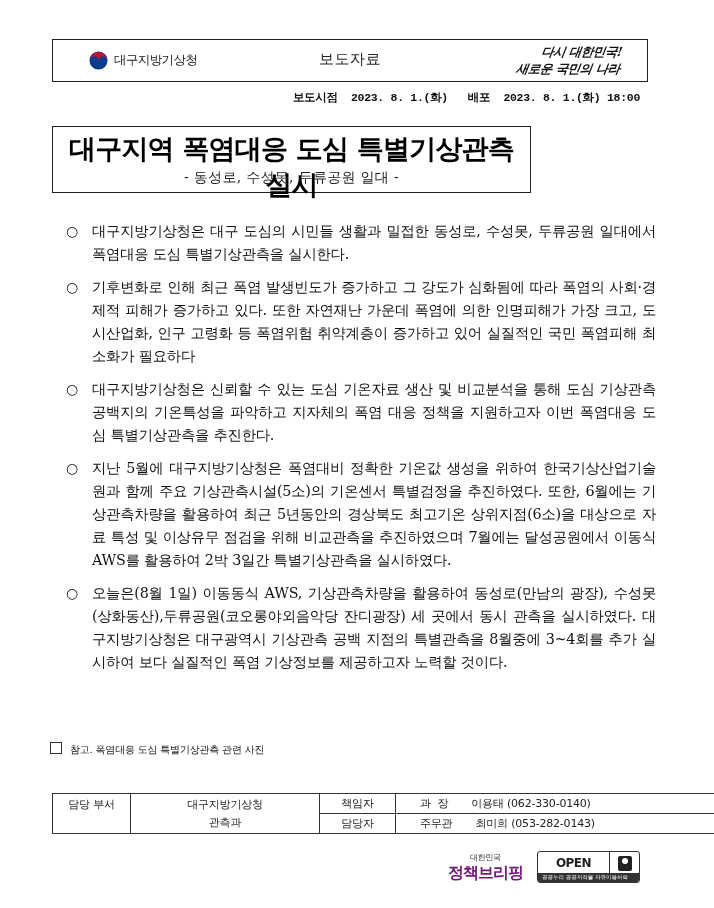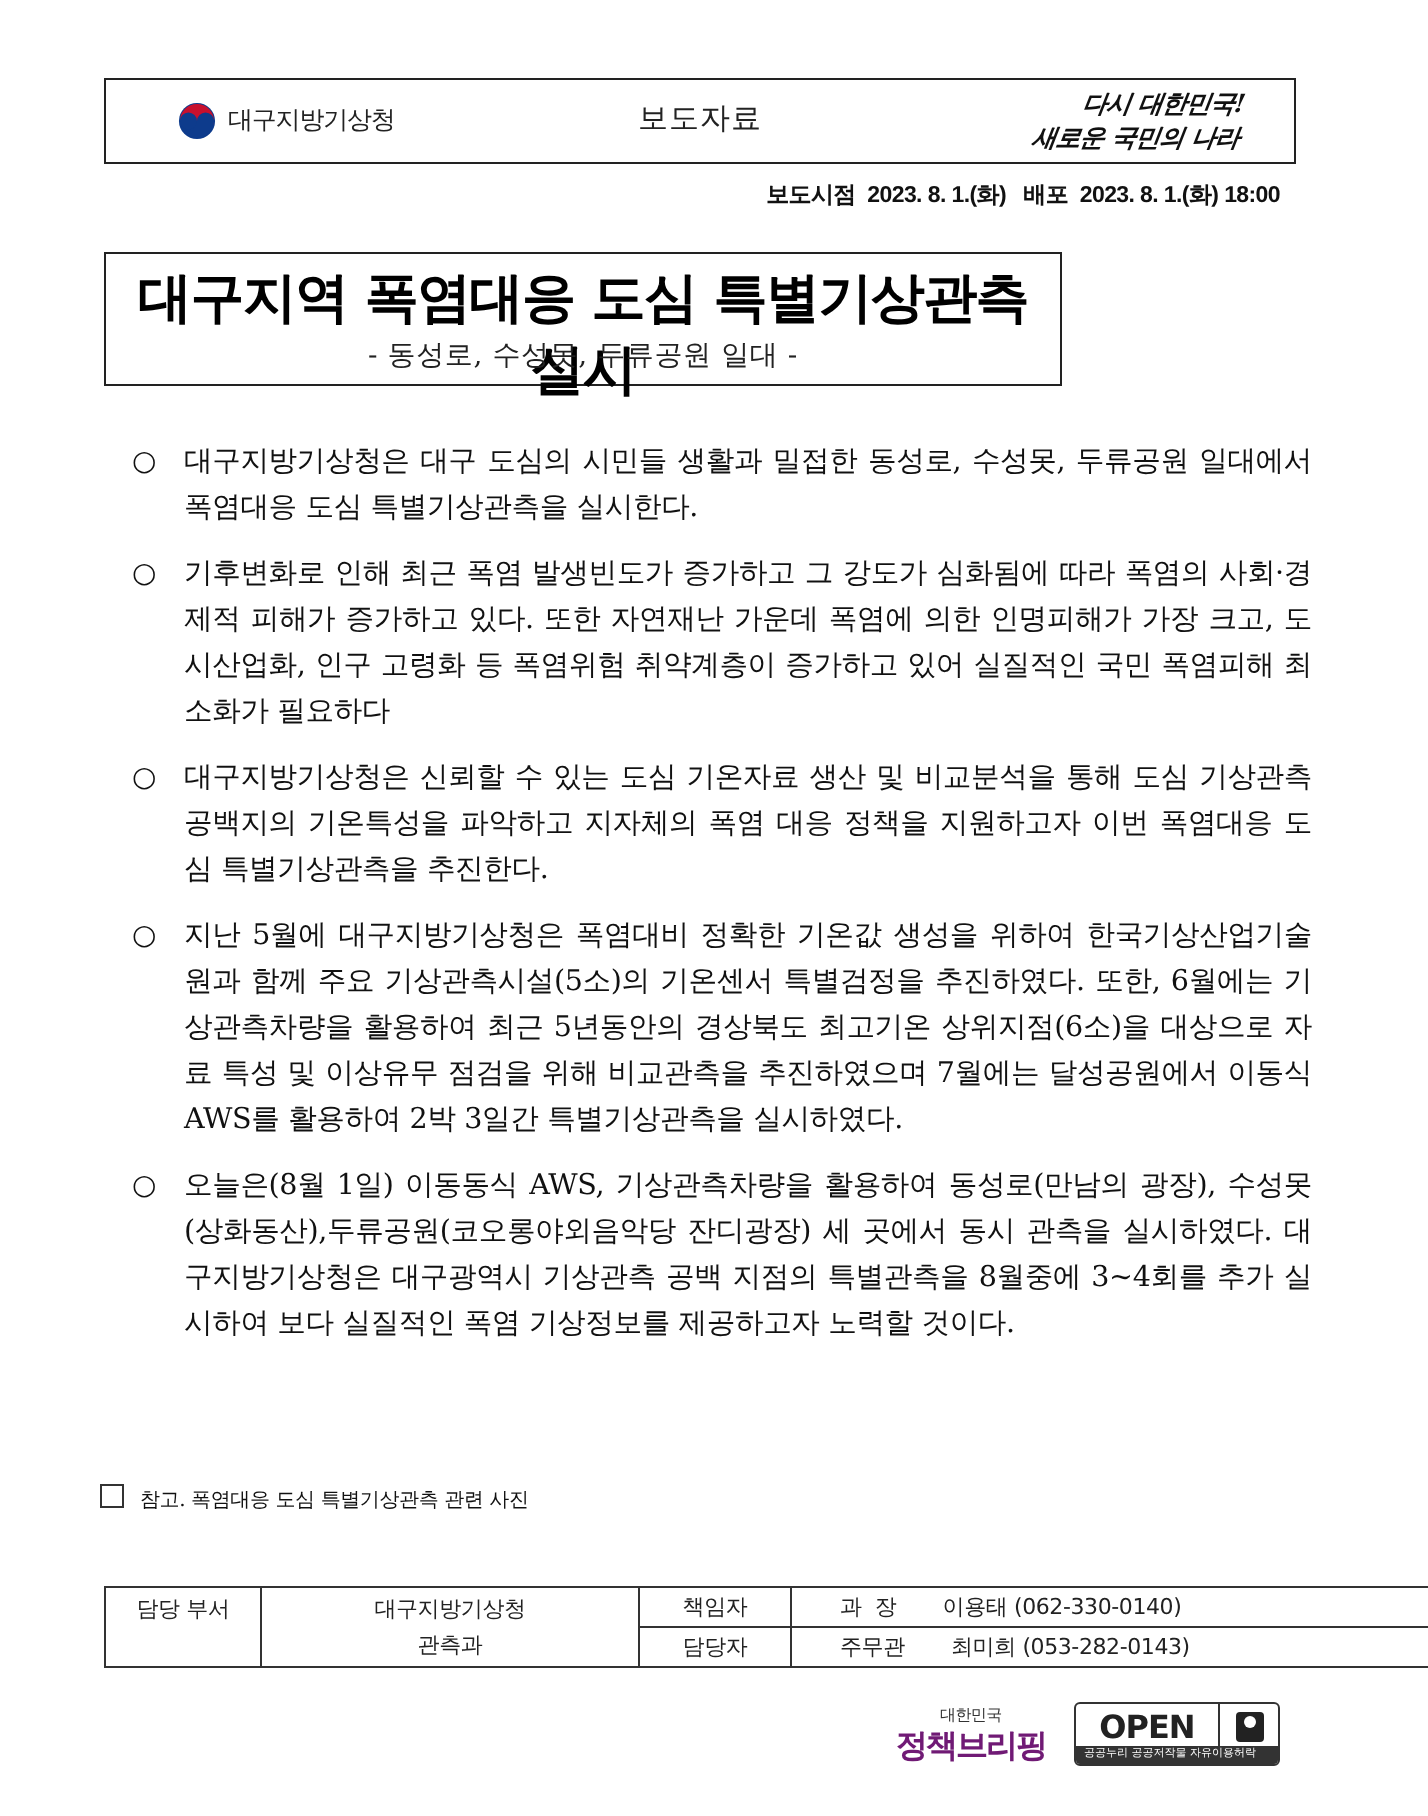--- a/index.html
+++ b/index.html
@@ -16,21 +16,21 @@
     .doc-type { position: absolute; left: 0; right: 0; top: 10px; text-align: center; font-family: "DejaVu Serif", "Liberation Serif", serif; font-size: 15px; color: #222; letter-spacing: 0.5px; }
     .slogan {
       position: absolute; right: 26px; top: 3px; width: 150px; text-align: right;
       font-family: "DejaVu Serif", serif; font-style: italic; font-weight: bold;
       font-size: 12.5px; line-height: 17px; color: #111; letter-spacing: -0.5px;
       transform: skewX(-8deg);
     }
 
     .release-info {
       position: absolute; left: 0; width: 640px; top: 90px; text-align: right;
-      font-family: Liberation Sans, sans-serif; font-weight: bold;
+      font-family: Liberation Mono, monospace; font-weight: bold;
       font-size: 11.5px; letter-spacing: -0.3px; color: #111; white-space: pre;
     }
 
     .title-box {
       position: absolute; left: 52px; top: 126px; width: 479px; height: 67px;
       border: 1.5px solid #222;
     }
     .title { position: absolute; left: 0; right: 0; top: 4px; text-align: center;
       font-family: "DejaVu Sans", sans-serif; font-weight: bold; font-size: 27px;
       letter-spacing: -0.8px; color: #000; }
@@ -69,21 +69,21 @@
 
     .briefing { position: absolute; left: 448px; top: 852px; width: 80px; height: 40px; }
     .briefing-small { font-size: 8px; color: #333; letter-spacing: -0.3px; position: absolute; left: 8px; top: 0px; margin-left: 14px; }
     .briefing-big { font-size: 16px; font-weight: bold; color: #701a75; position: absolute; left: 0; top: 11px; letter-spacing: -1px; }
 
     .open-badge {
       position: absolute; left: 537px; top: 851px; width: 103px; height: 32px;
       border: 1.5px solid #333; border-radius: 3px; overflow: hidden;
     }
     .open-top { position: absolute; left: 0; top: 0; width: 71px; height: 22px; display: flex; align-items: center; justify-content: center; }
-    .open-logo { font-weight: bold; font-size: 16px; color: #222; letter-spacing: -0.5px; }
+    .open-logo { font-weight: bold; font-size: 12px; color: #222; letter-spacing: -0.5px; }
     .open-right { position: absolute; left: 71px; top: 0; width: 31px; height: 22px; border-left: 1.5px solid #333; display: flex; align-items: center; justify-content: center; }
     .open-person { width: 14px; height: 15px; background: #222; border-radius: 2px; position: relative; }
     .open-person::after { content: ""; position: absolute; left: 4px; top: 2px; width: 6px; height: 6px; border-radius: 50%; background: #fff; }
     .open-bottom { position: absolute; left: 0; bottom: 0; width: 100%; height: 9px; background: #333; color: #fff; font-size: 5.5px; line-height: 9px; padding-left: 4px; white-space: nowrap; overflow: hidden; }
   </style>
 </head>
 <body>
 
 <div class="header-box">
   <div class="agency">

